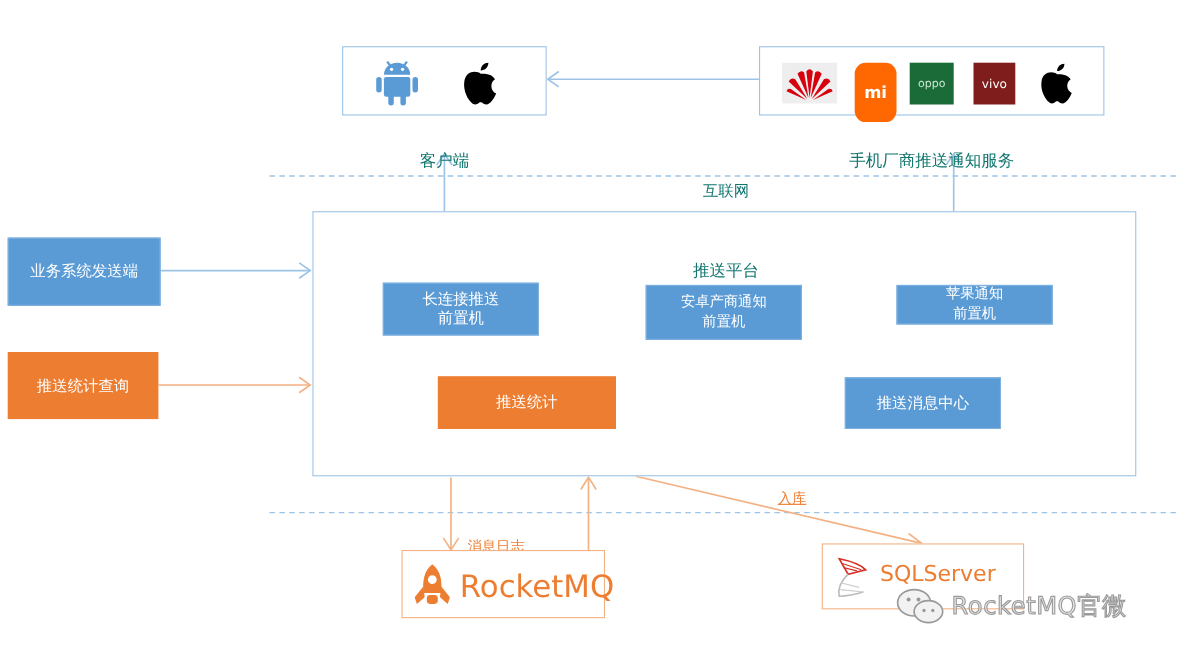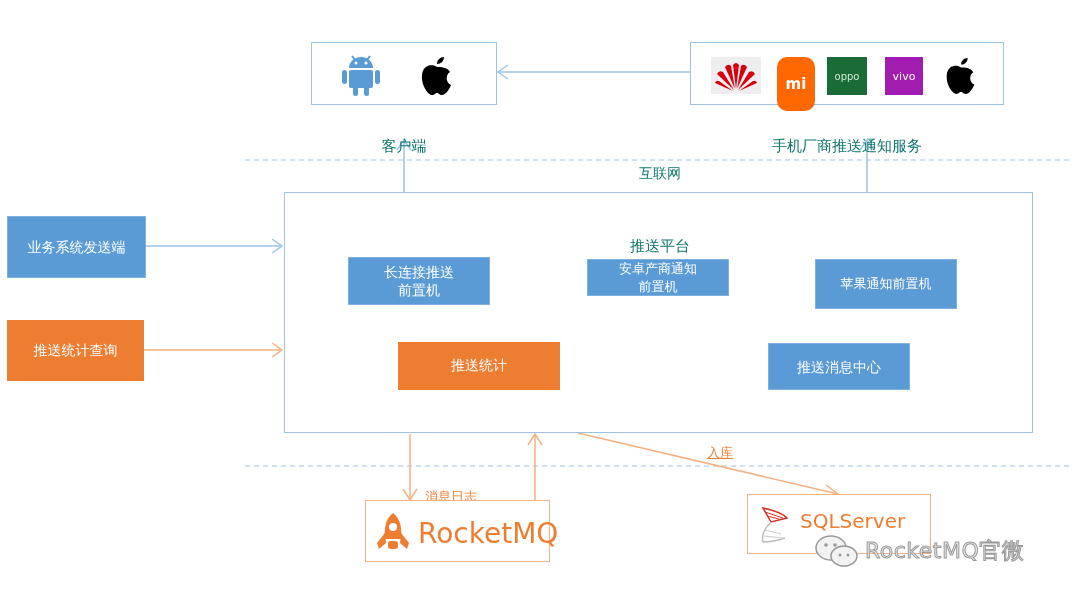--- a/index.html
+++ b/index.html
@@ -85,21 +85,21 @@
         <path d="M26 32 L44 24 Q43 21 40 22z"></path>
       </g>
     </svg>
   </div>
   <div class="icon" style="left:86px;top:14px;width:38px;height:54px;background:#ff6700;border-radius:10px;color:#fff;font-weight:bold;font-size:15px;">
     <span>mi</span>
   </div>
   <div class="icon" style="left:136px;top:14px;width:40px;height:38px;background:#1a6b37;color:#cfe8d4;font-size:10px;">
     <span>oppo</span>
   </div>
-  <div class="icon" style="left:194px;top:14px;width:38px;height:38px;background:#a21caf;color:#fff;font-size:11px;text-align:center;">
+  <div class="icon" style="left:194px;top:14px;width:38px;height:38px;background:#7f1d1d;color:#fff;font-size:11px;text-align:center;">
     <span>vivo</span>
   </div>
   <div class="icon" style="left:250px;top:10px;width:40px;height:44px;">
     <svg width="38" height="42" viewBox="0 0 40 44">
       <path d="M27 4 c0 4 -3 7 -7 7 c0 -4 3 -7 7 -7z" fill="#000"></path>
       <path d="M20 14 c-4 -3 -14 -3 -15 8 c-1 10 6 20 10 20 c3 0 3 -2 5 -2 c2 0 2 2 5 2 c4 0 8 -7 9 -10 c-5 -2 -6 -10 -1 -13 c-3 -5 -9 -5 -13 -5z" fill="#000"></path>
     </svg>
   </div>
 </div>
 <div class="caption" style="left:690px;top:112px;width:314px;">手机厂商推送通知服务</div>
@@ -109,25 +109,25 @@
 <div class="blue" style="left:7px;top:216px;width:139px;height:62px;">业务系统发送端</div>
 <div class="orange" style="left:7px;top:320px;width:137px;height:61px;">推送统计查询</div>
 
 <div class="box-outline" style="left:284px;top:192px;width:749px;height:241px;"></div>
 <div class="caption" style="left:600px;top:212px;width:120px;">推送平台</div>
 
 <div class="blue" style="left:348px;top:257px;width:142px;height:48px;flex-direction:column;">
   <span>长连接推送</span>
   <span>前置机</span>
 </div>
-<div class="blue" style="left:587px;top:259px;width:142px;height:37px;flex-direction:column;font-size:13px;">
+<div class="blue" style="left:587px;top:259px;width:142px;height:50px;flex-direction:column;font-size:13px;">
   <span>安卓产商通知</span>
   <span>前置机</span>
 </div>
-<div class="blue" style="left:815px;top:259px;width:142px;height:50px;flex-direction:row;font-size:13px;">
+<div class="blue" style="left:815px;top:259px;width:142px;height:36px;flex-direction:column;font-size:13px;">
   <span>苹果通知</span>
   <span>前置机</span>
 </div>
 <div class="orange" style="left:398px;top:342px;width:162px;height:48px;">推送统计</div>
 <div class="blue" style="left:768px;top:343px;width:142px;height:47px;">推送消息中心</div>
 
 <div class="orange-label" style="left:425px;top:452px;margin-top:36px;">消息日志</div>
 <div class="orange-label" style="left:707px;top:444px;text-decoration:underline;">入库</div>
 
 <div class="box-outline" style="left:365px;top:500px;width:185px;height:62px;border-color:#f4b183;">

